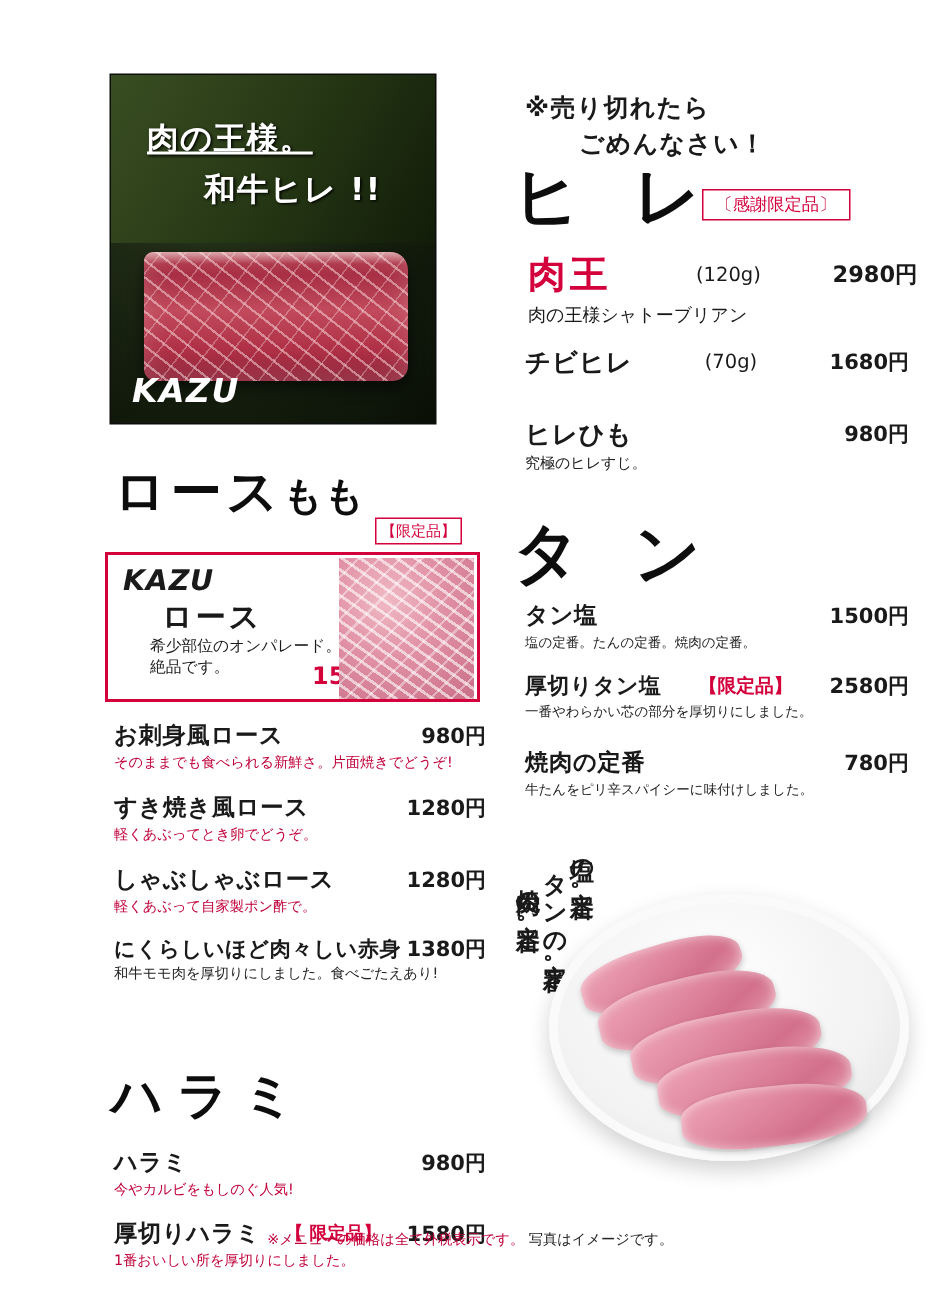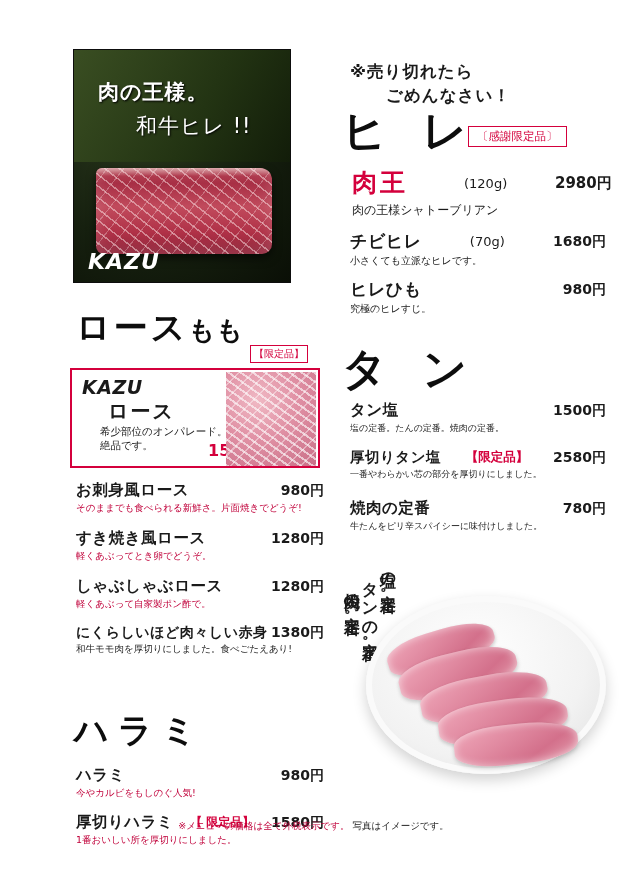--- a/index.html
+++ b/index.html
@@ -79,28 +79,29 @@
   .hero-text-1 {
     position: absolute;
     left: 24px;
     top: 28px;
     color: #ffffff;
     font-size: 21px;
     font-weight: bold;
     letter-spacing: 1px;
     font-family: "DejaVu Sans", sans-serif;
     text-shadow: 1px 1px 2px #000;
+    text-decoration: underline;
   }
   .hero-text-2 {
     position: absolute;
     left: 62px;
     top: 62px;
     color: #ffffff;
     font-size: 21px;
-    font-weight: normal;
+    font-weight: bold;
     letter-spacing: 1px;
     text-shadow: 1px 1px 2px #000;
   }
   .hero-logo {
     position: absolute;
     left: 14px;
     bottom: 8px;
     color: #ffffff;
     font-size: 22px;
     font-weight: bold;
@@ -473,21 +474,20 @@
     <div class="niku-o-gram">(120g)</div>
     <div class="niku-o-price">2980円</div>
     <div class="niku-o-desc">肉の王様シャトーブリアン</div>
 
     <div class="item" style="left:12px;top:230px;width:256px">
       <div class="row">
         <span class="name" style="font-size:17px">チビヒレ</span>
         <span style="font-size:13px">(70g)</span>
         <span class="price">1680円</span>
       </div>
-      <div class="desc desc-black" style="font-size:10px">小さくても立派なヒレです。</div>
     </div>
 
     <div class="item" style="left:12px;top:278px;width:256px">
       <div class="row">
         <span class="name" style="font-size:17px">ヒレひも</span>
         <span class="price">980円</span>
       </div>
       <div class="desc desc-black" style="font-size:10px">究極のヒレすじ。</div>
     </div>
 

